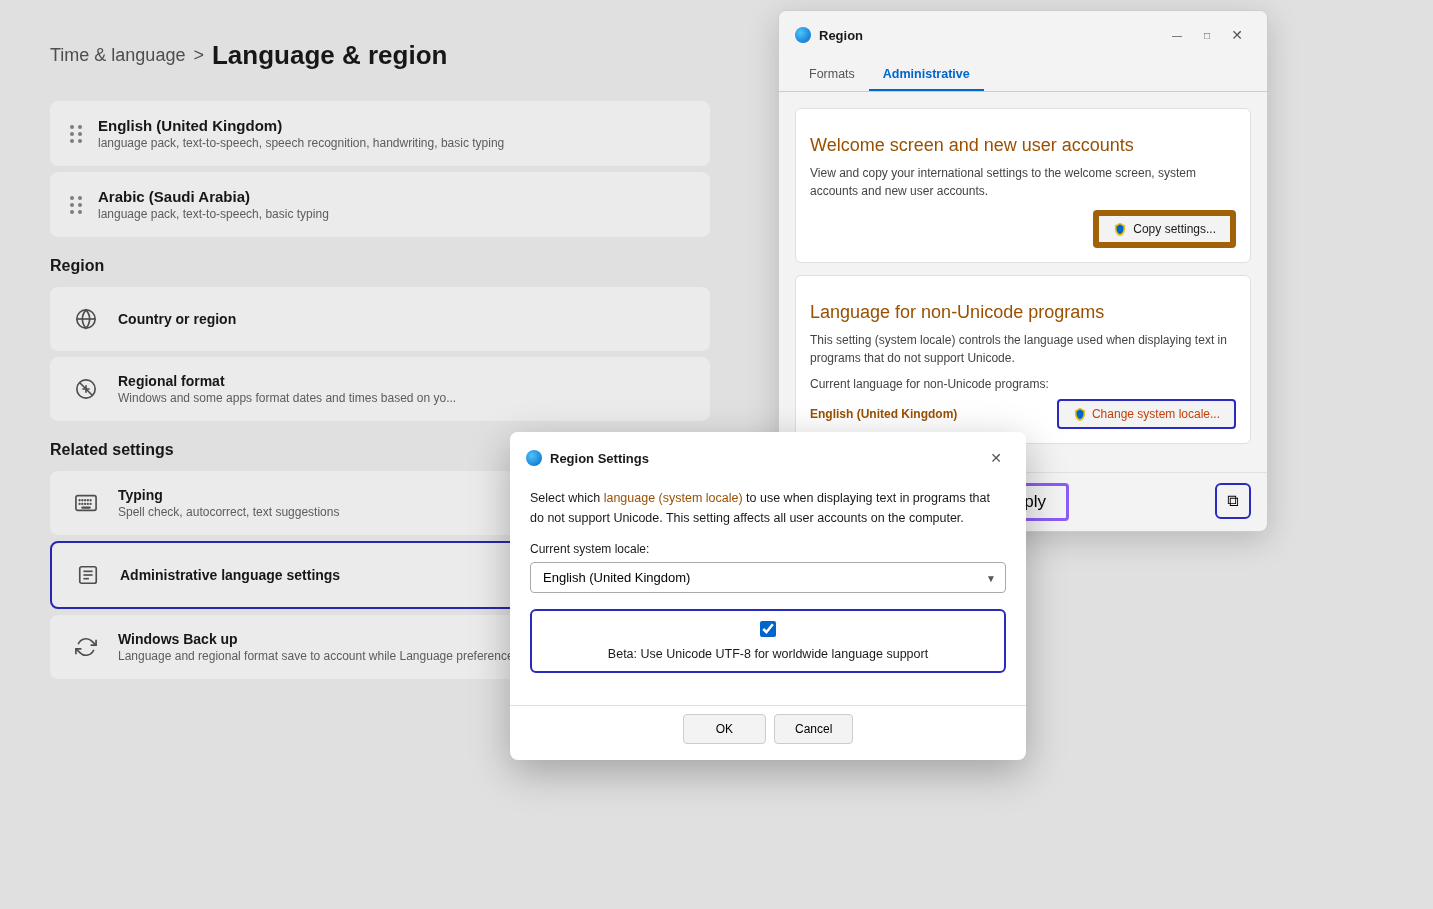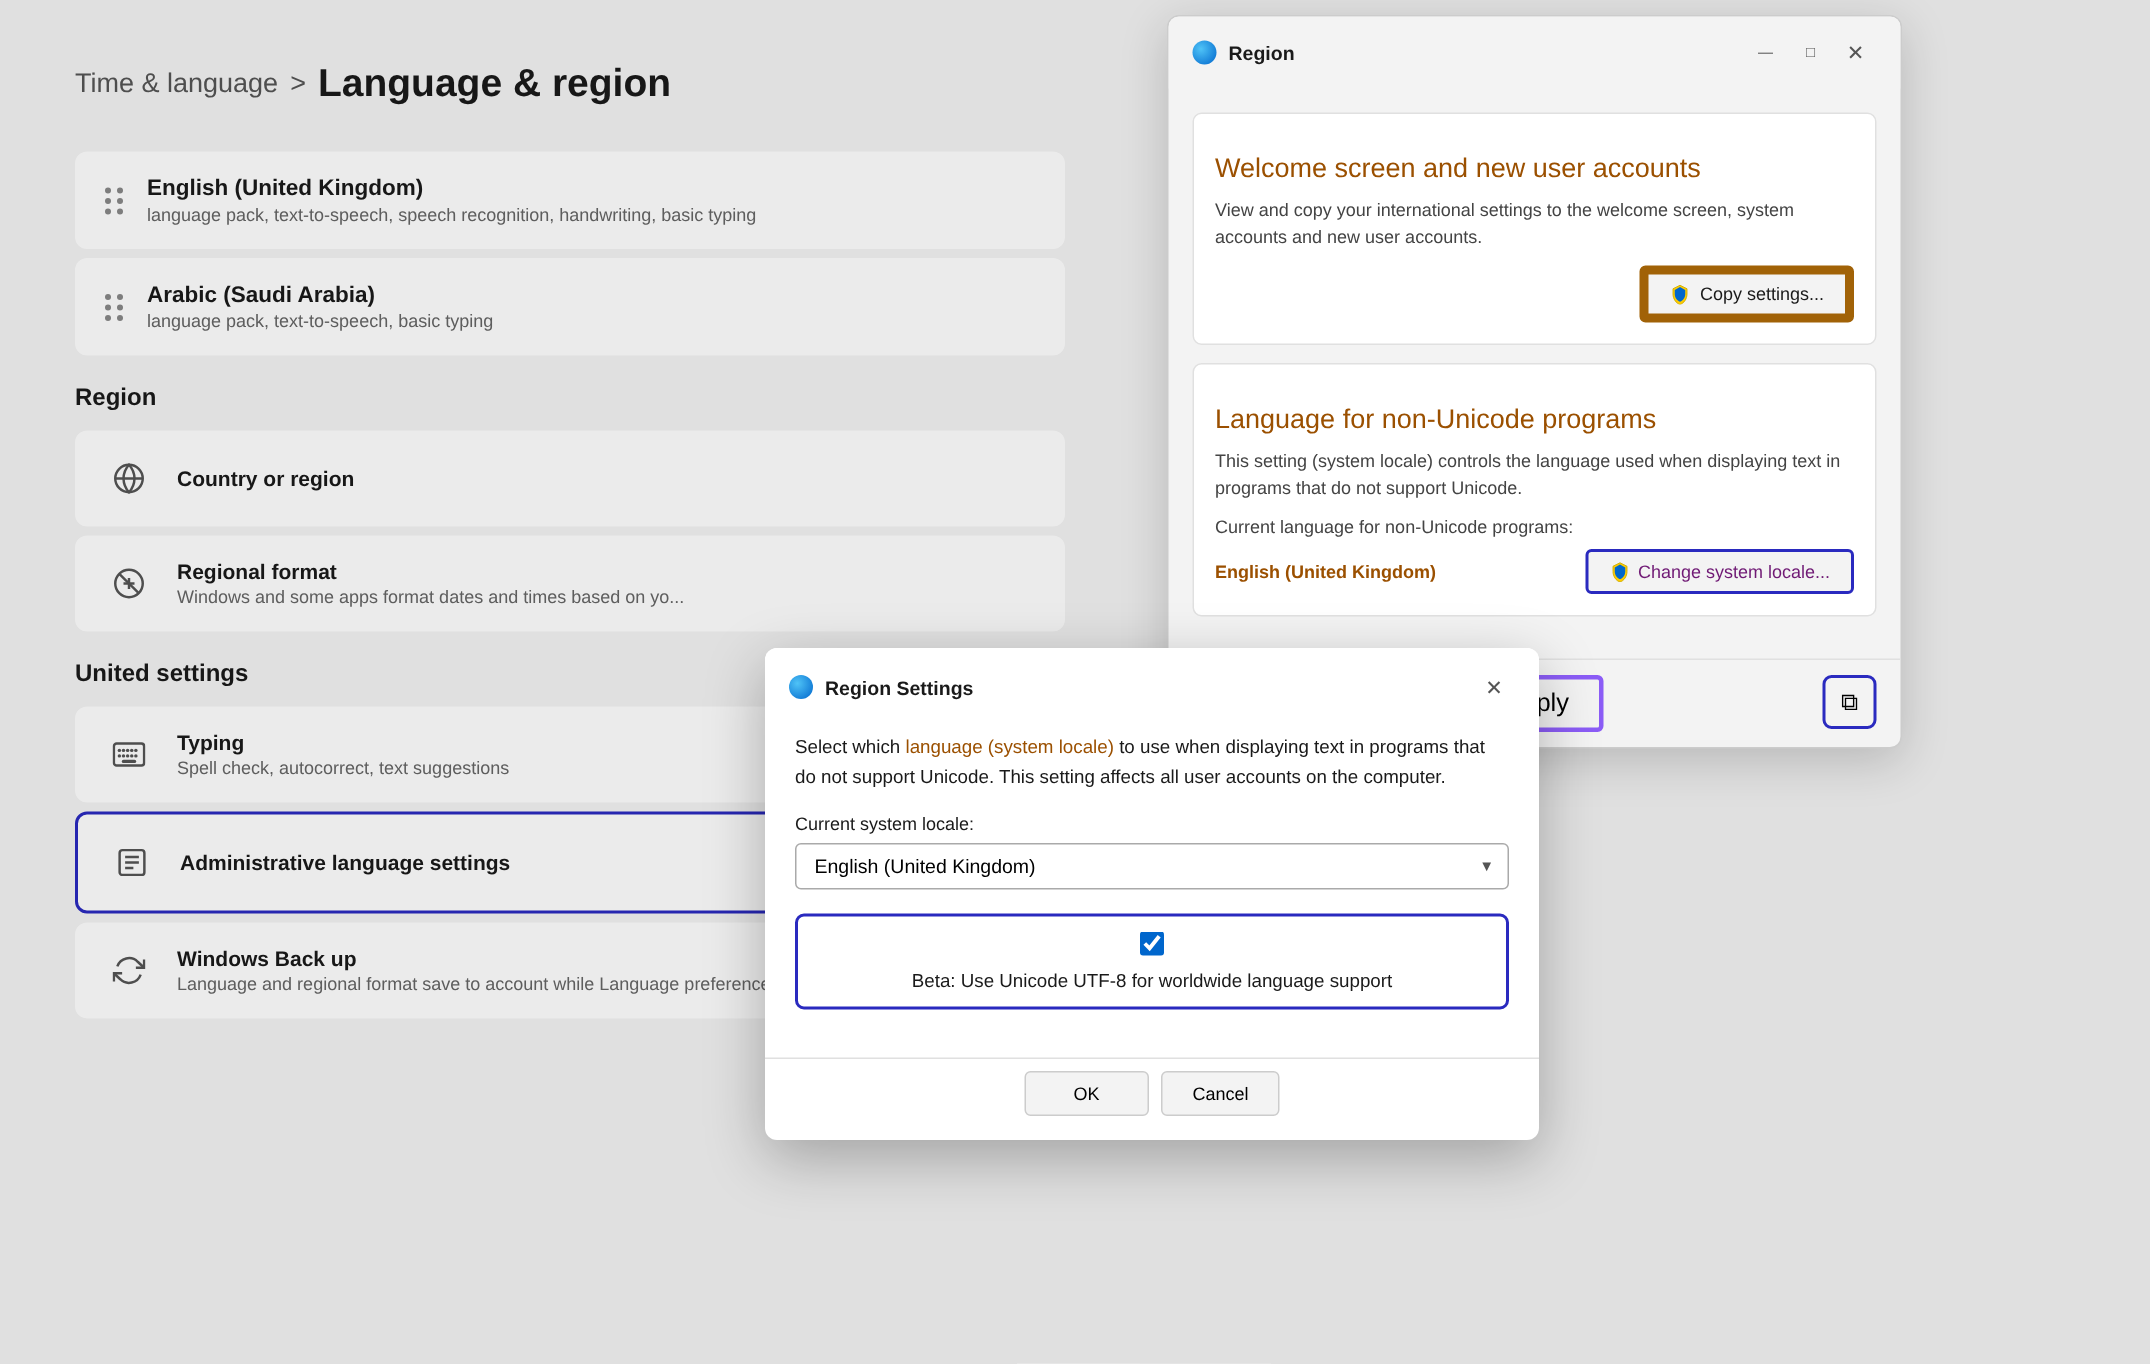--- a/index.html
+++ b/index.html
@@ -290,21 +290,21 @@
       float: right;
       display: flex;
       align-items: center;
       gap: 5px;
       padding: 6px 14px;
       border: 2px solid #2a2abf;
       background: #f3f3f3;
       border-radius: 4px;
       cursor: pointer;
       font-size: 12px;
-      color: #701a75;
+      color: #c2410c;
     }
 
     .dialog-footer {
       display: flex;
       justify-content: flex-end;
       gap: 8px;
       padding: 10px 16px;
       border-top: 1px solid #e0e0e0;
     }
 
@@ -541,21 +541,21 @@
         <path d="M8 12h8M12 8v8"></path>
         <path d="M4.93 4.93l14.14 14.14"></path>
       </svg>
     </div>
     <div class="item-text">
       <h3>Regional format</h3>
       <p>Windows and some apps format dates and times based on yo...</p>
     </div>
   </div>
 
-  <div class="section-title">United settings</div>
+  <div class="section-title">Related settings</div>
 
   <div class="settings-item">
     <div class="item-icon">
       <svg width="22" height="18" viewBox="0 0 24 18" fill="none" stroke="#555" stroke-width="1.8">
         <rect x="1" y="1" width="22" height="16" rx="2"></rect>
         <line x1="5" y1="6" x2="5" y2="6" stroke-width="2.5" stroke-linecap="round"></line>
         <line x1="8" y1="6" x2="8" y2="6" stroke-width="2.5" stroke-linecap="round"></line>
         <line x1="11" y1="6" x2="11" y2="6" stroke-width="2.5" stroke-linecap="round"></line>
         <line x1="14" y1="6" x2="14" y2="6" stroke-width="2.5" stroke-linecap="round"></line>
         <line x1="17" y1="6" x2="17" y2="6" stroke-width="2.5" stroke-linecap="round"></line>
@@ -611,20 +611,24 @@
       <div class="dialog-globe"></div>
       <span>Region</span>
     </div>
     <div style="display:flex;gap:2px;">
       <button class="dialog-close-btn" style="font-size:10px;">—</button>
       <button class="dialog-close-btn" style="font-size:10px;">□</button>
       <button class="dialog-close-btn">✕</button>
     </div>
   </div>
 
+  <div class="dialog-tabs">
+    <div class="dialog-tab">Formats</div>
+    <div class="dialog-tab active">Administrative</div>
+  </div>
 
   <div class="dialog-body">
 
     <div class="dialog-section clearfix">
       <div class="dialog-section-title">Welcome screen and new user accounts</div>
       <div class="dialog-section-desc">View and copy your international settings to the welcome screen, system accounts and new user accounts.</div>
       <button class="copy-settings-btn">
         <svg width="14" height="14" viewBox="0 0 24 24">
           <path d="M12 2L4 6v6c0 5.5 3.5 10.7 8 12 4.5-1.3 8-6.5 8-12V6l-8-4z" fill="#ffcc00" stroke="#ccaa00" stroke-width="1"></path>
           <path d="M12 4L6 7.5v4.5c0 4 2.5 7.7 6 8.9 3.5-1.2 6-4.9 6-8.9V7.5L12 4z" fill="#0066cc"></path>

